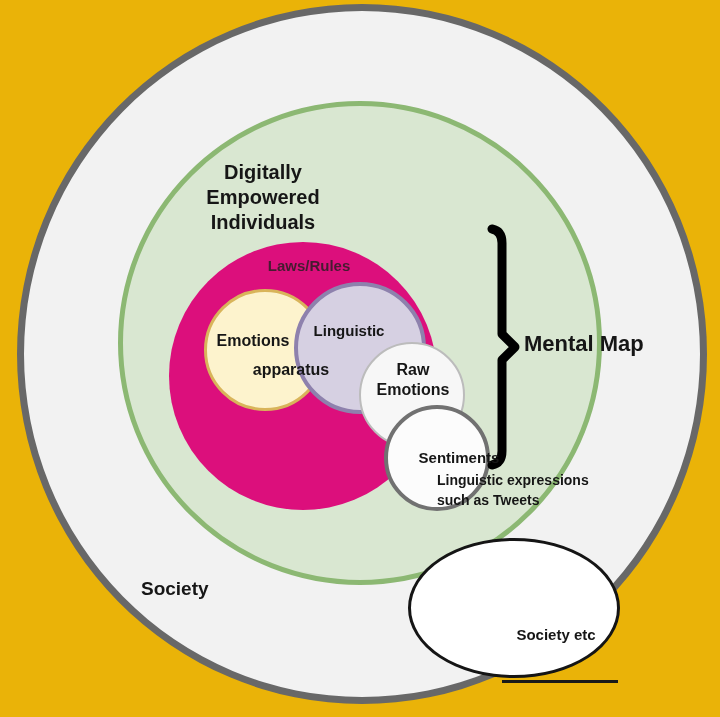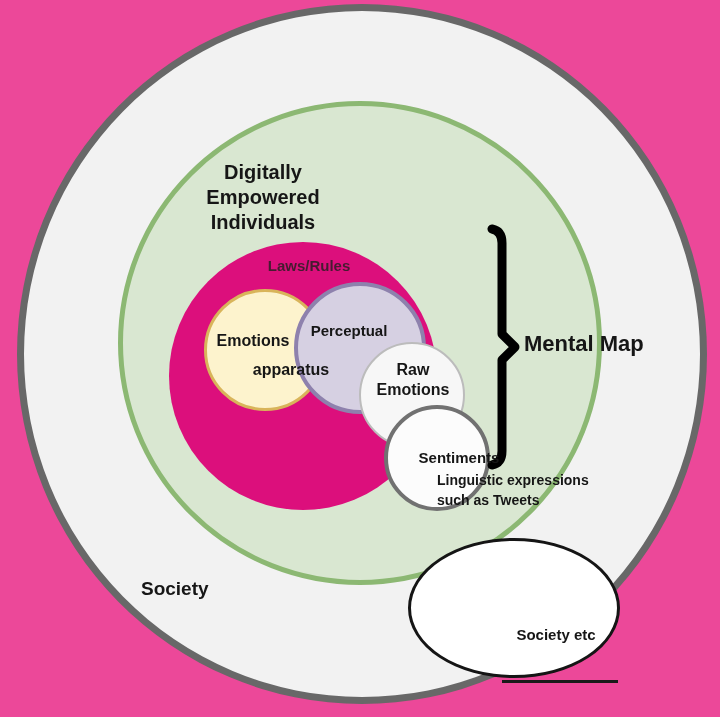--- a/index.html
+++ b/index.html
@@ -1,17 +1,17 @@
 <!DOCTYPE html>
 <html><head>
 <meta charset="utf-8">
 <style>
   html,body{margin:0;padding:0;background:#fff;}
   #stage{
-    position:relative;width:720px;height:717px;background:#ec4899;
+    position:relative;width:720px;height:717px;background:#eab308;
     font-family:"Liberation Sans", sans-serif;overflow:hidden;
   }
   .circle{position:absolute;border-radius:50%;box-sizing:border-box;}
   .lbl{position:absolute;font-weight:bold;color:#161616;white-space:pre-line;}
   .center{transform:translateX(-50%);text-align:center;}
 
   
   .society{left:17px;top:4px;width:690px;height:700px;background:#f2f2f2;border:7px solid #686868;}
   .green{left:118px;top:101px;width:484px;height:484px;background:#d9e7d1;border:5px solid #8cb873;}
   .magenta{left:169px;top:242px;width:268px;height:268px;background:#dc0f7c;}
@@ -57,21 +57,21 @@
   <div class="baseline"></div>
 
   <div class="circle env"></div>
 
   <div class="lbl center t-digitally">Digitally
 Empowered
 Individuals</div>
   <div class="lbl center t-laws">Laws/Rules</div>
   <div class="lbl center t-cognitive">Emotions</div>
   <div class="lbl center t-apparatus">apparatus</div>
-  <div class="lbl center t-perceptual">Perceptual</div>
+  <div class="lbl center t-perceptual">Linguistic</div>
   <div class="lbl center t-raw">Raw
 Emotions</div>
   <div class="lbl center t-senti">Sentiments</div>
   <div class="lbl t-ling">Linguistic expressions
 such as Tweets</div>
   <div class="lbl t-mental">Mental Map</div>
   <div class="lbl t-society">Society</div>
   <div class="lbl center t-events">Society etc</div>
 
 </div>

